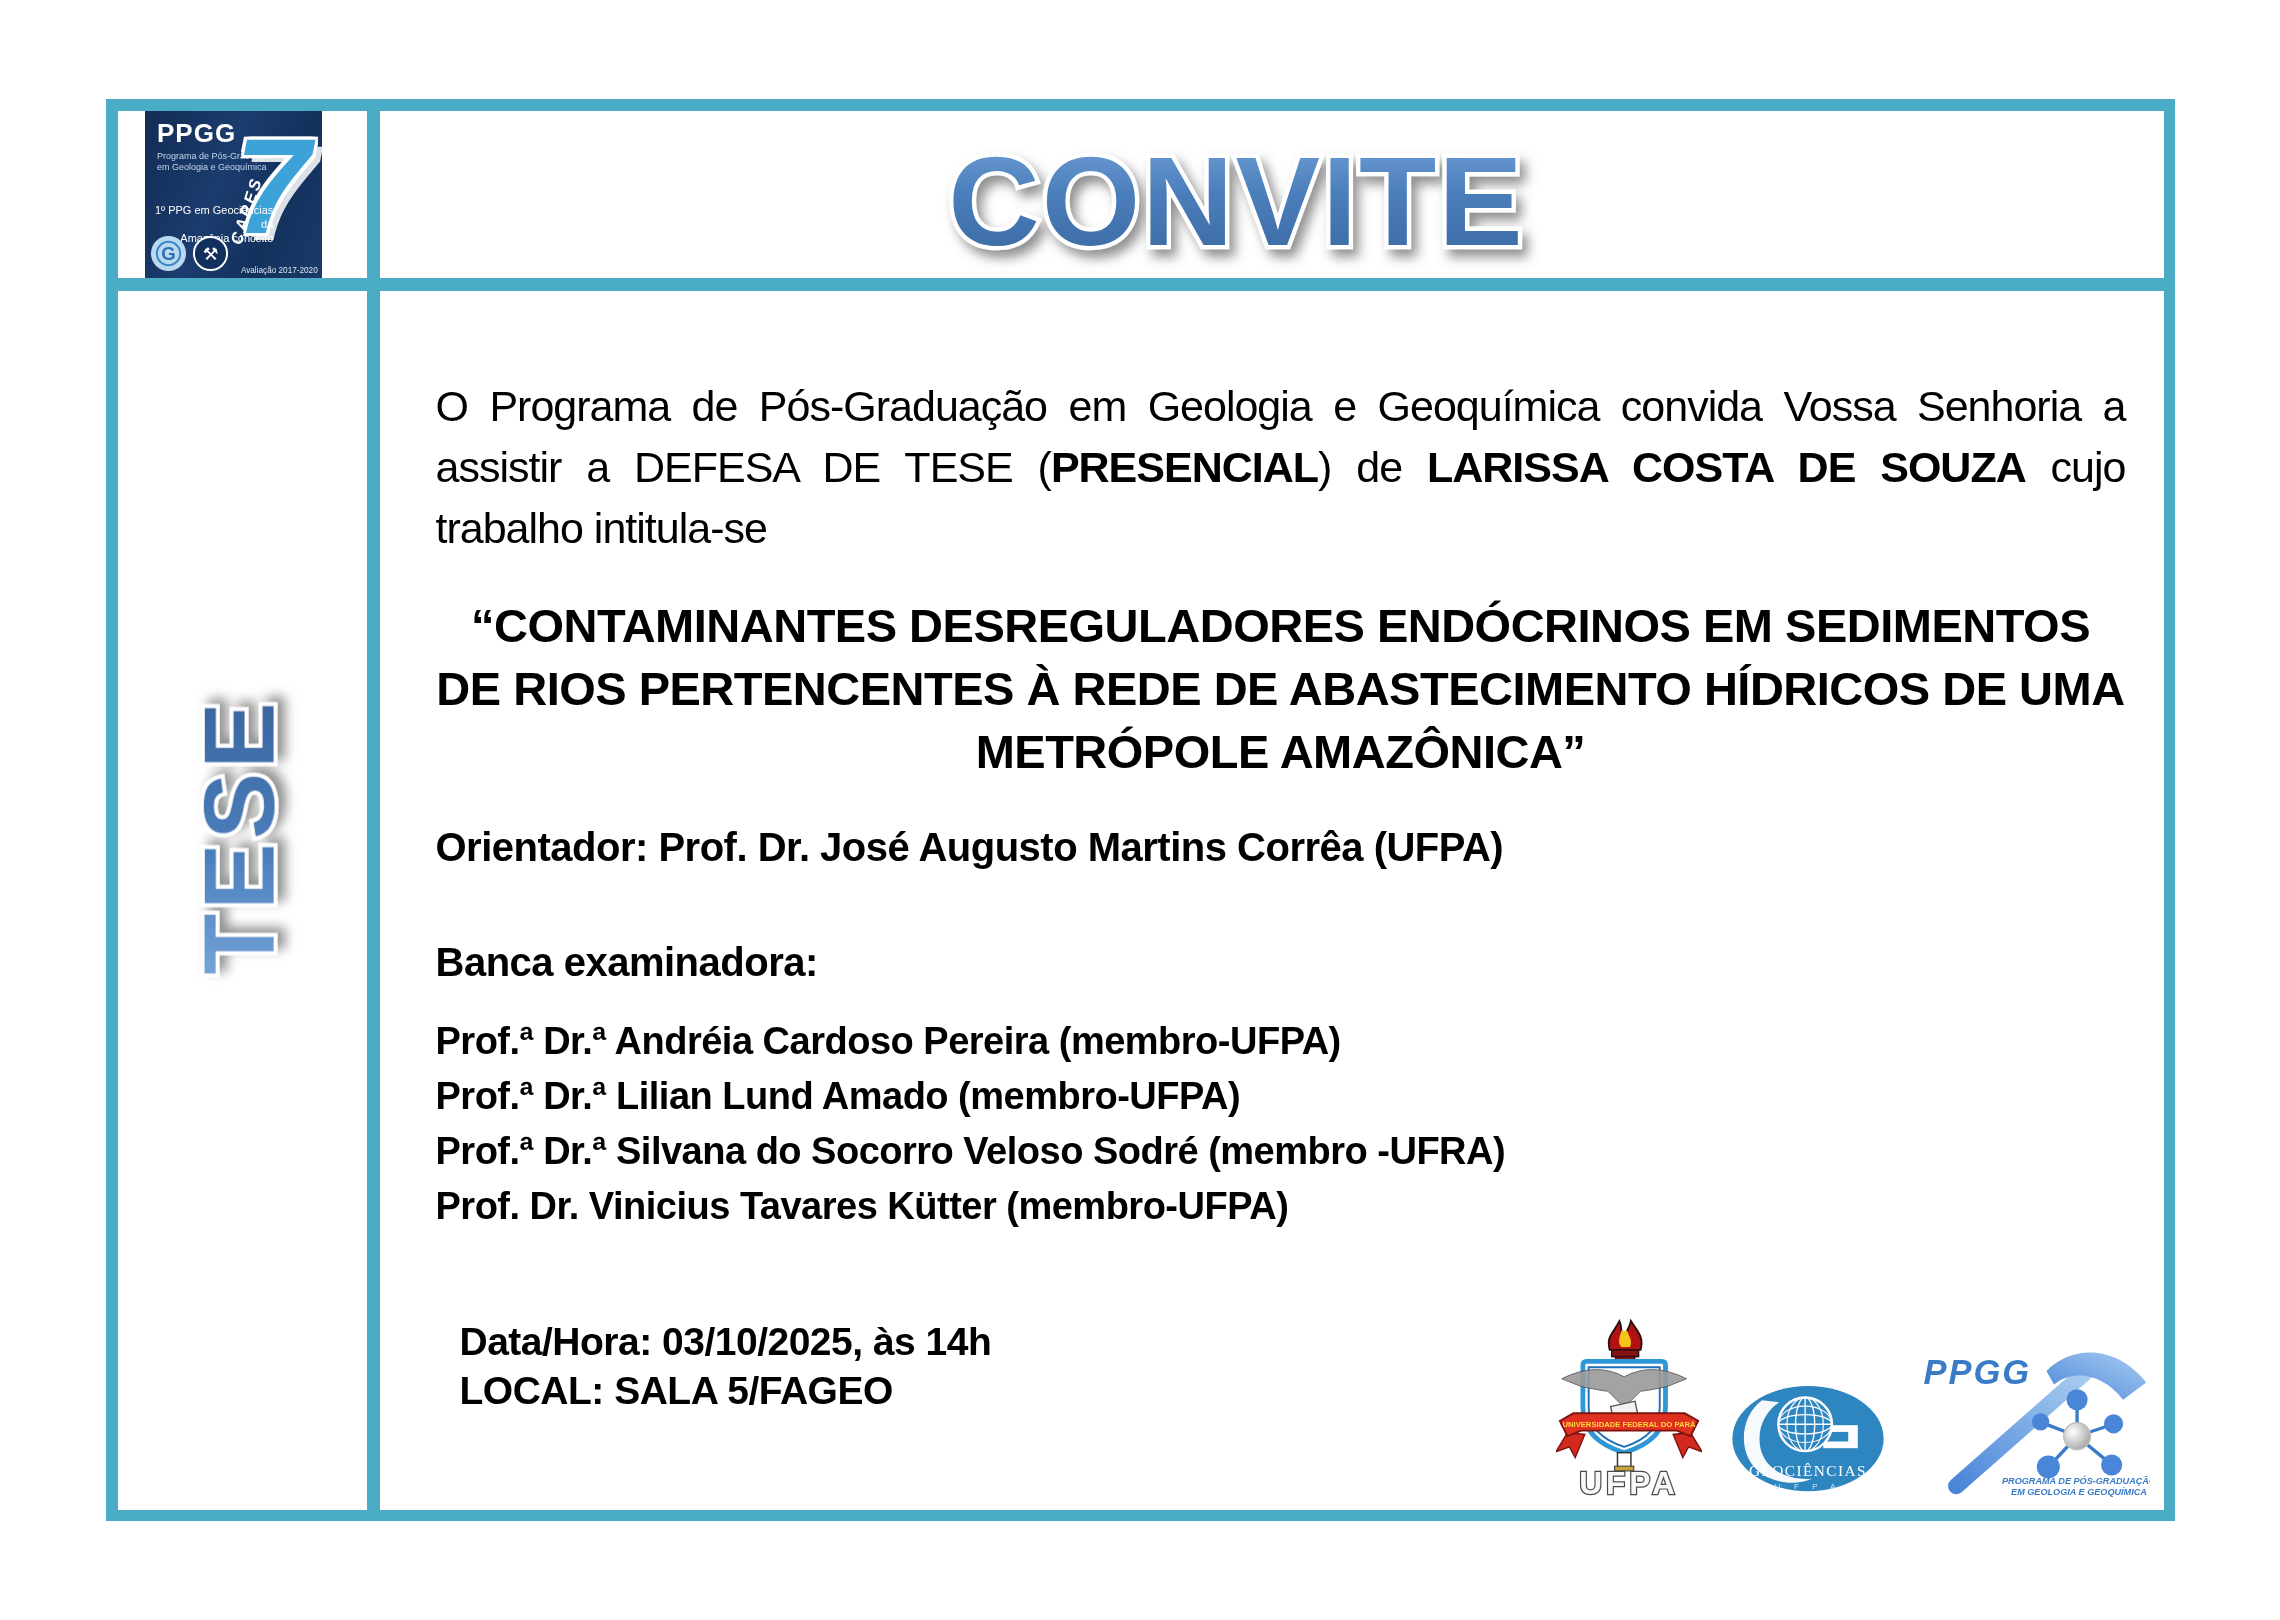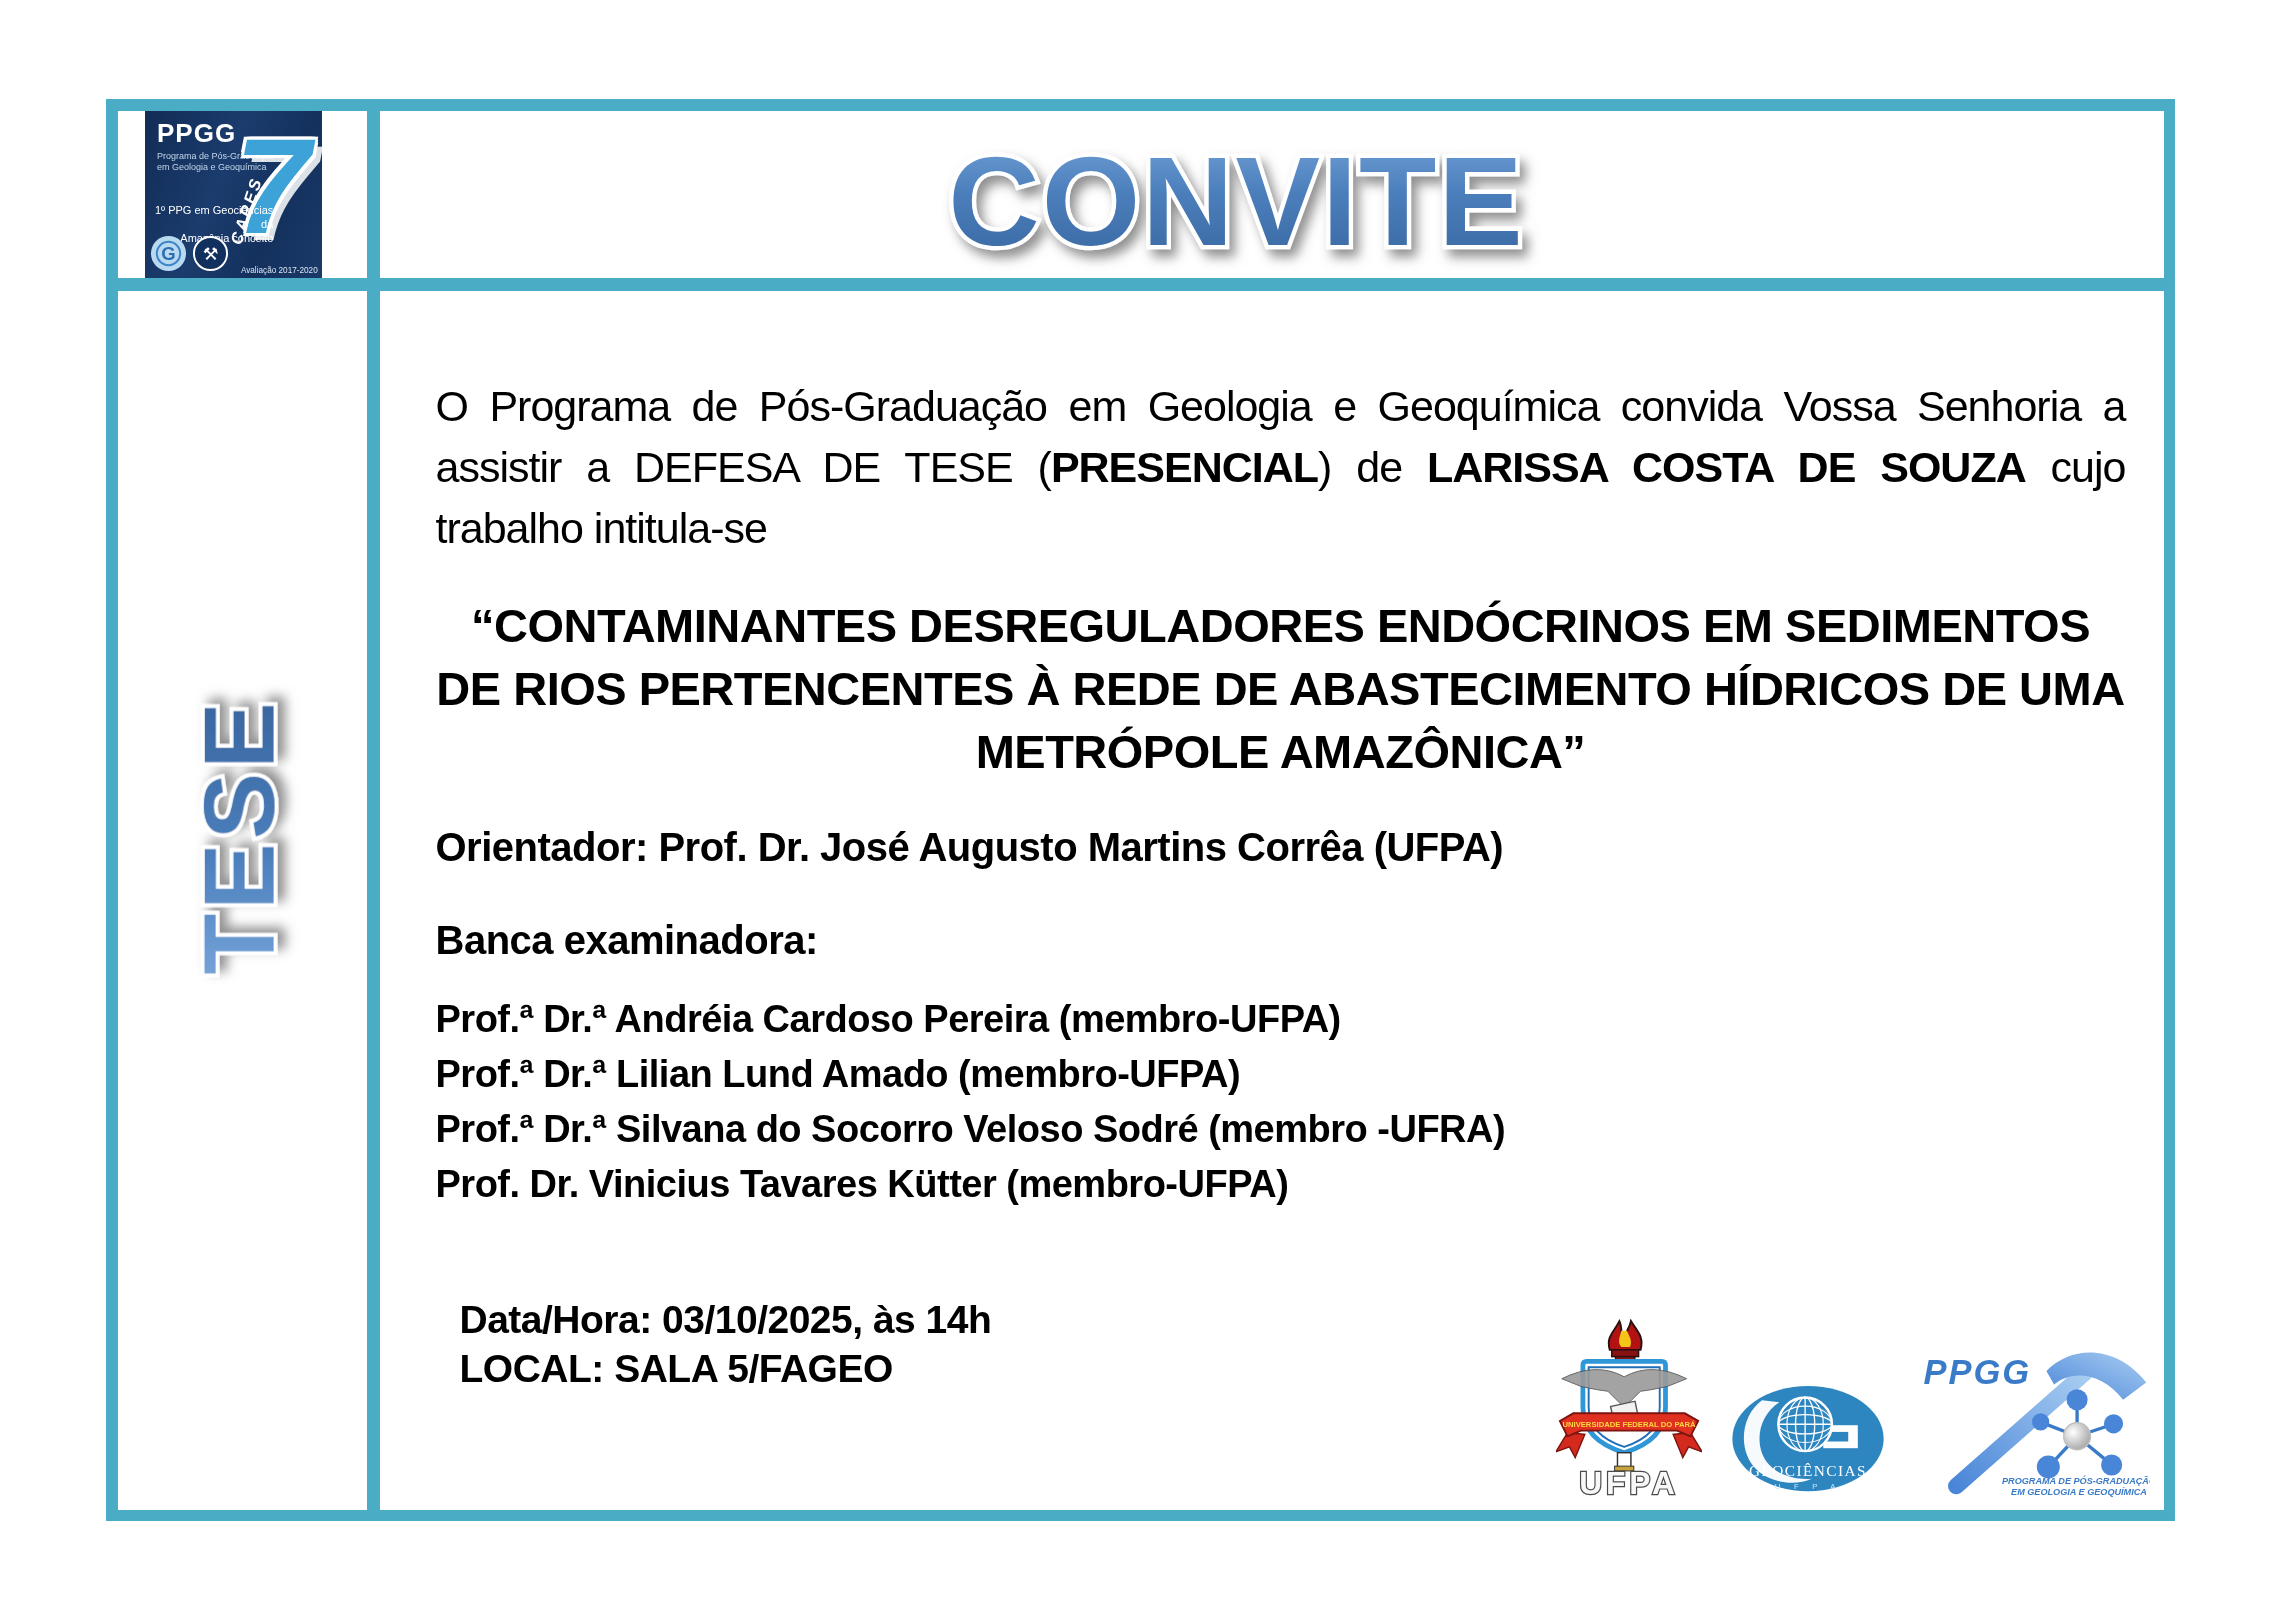--- a/index.html
+++ b/index.html
@@ -44,21 +44,21 @@
   .intro{
     margin:81px 0 0 0;font-size:43px;line-height:61px;letter-spacing:-1px;
     text-align:justify;color:#000;
   }
   .intro b{font-weight:bold;}
   .thesis-title{
     margin-top:35px;font-size:47px;line-height:63px;font-weight:bold;
     text-align:center;letter-spacing:-0.5px;color:#000;
   }
   .advisor{margin-top:42px;font-size:40px;font-weight:bold;letter-spacing:-0.5px;color:#000;}
-  .committee-heading{margin-top:48px;font-size:40px;font-weight:bold;letter-spacing:-0.5px;color:#000;}
+  .committee-heading{margin-top:70px;font-size:40px;font-weight:bold;letter-spacing:-0.5px;color:#000;}
   .committee{margin-top:29px;}
   .committee-item{font-size:38px;line-height:55px;font-weight:bold;letter-spacing:-0.5px;color:#000;}
   .schedule{margin-top:83px;margin-left:24px;}
   .schedule div{font-size:39px;line-height:49px;font-weight:bold;letter-spacing:-0.5px;color:#000;}
 
   .logos{position:absolute;right:13.4px;bottom:11.5px;display:flex;align-items:flex-end;gap:27px;}
 </style>
 </head>
 <body>
 

